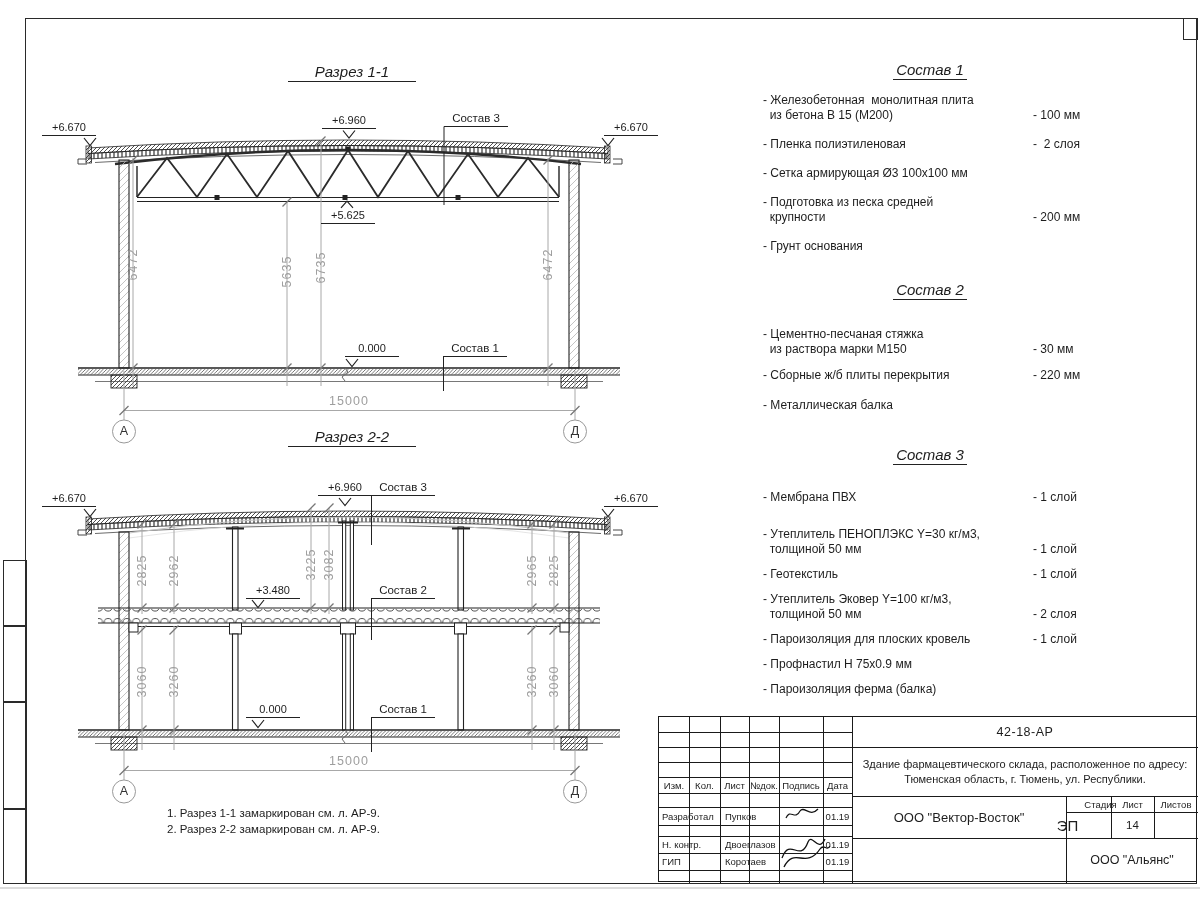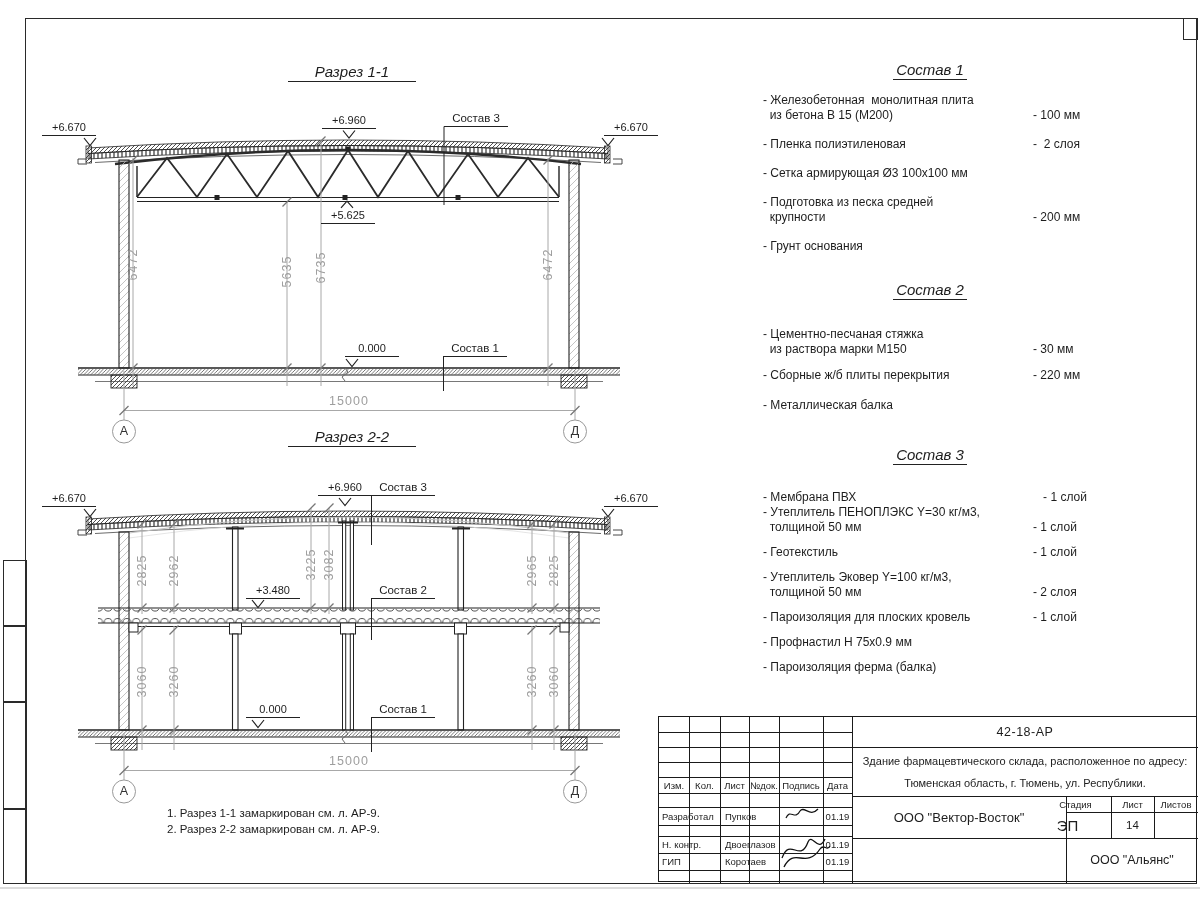--- a/index.html
+++ b/index.html
@@ -222,21 +222,21 @@
         <div class="ci-val">- 220 мм</div>
       </div>
     <div class="ci">
         <div class="ci-text">- Металлическая балка</div>
         <div class="ci-val"></div>
       </div>
   </div>
 
   <div class="abs comp" style="left:763px;top:445px;">
     <div class="comp-head" style="margin-bottom:25px;"><span>Состав 3</span></div>
-    <div class="ci" style="margin-bottom:0;text-align:center;">
+    <div class="ci" style="margin-bottom:22px;">
         <div class="ci-text">- Мембрана ПВХ</div>
         <div class="ci-val">- 1 слой</div>
       </div>
     <div class="ci" style="margin-bottom:10px;">
         <div class="ci-text">- Утеплитель ПЕНОПЛЭКС Y=30 кг/м3,
   толщиной 50 мм</div>
         <div class="ci-val">- 1 слой</div>
       </div>
     <div class="ci" style="margin-bottom:10px;">
         <div class="ci-text">- Геотекстиль</div>
@@ -305,24 +305,24 @@
     <div class="abs tbt left" style="left:63px;top:90px;width:57px;height:18px;">Пупков</div>
     <div class="abs tbt" style="left:164px;top:90px;width:29px;height:18px;">01.19</div>
     <div class="abs tbt left" style="left:0;top:119px;width:61px;height:17px;">Н. контр.</div>
     <div class="abs tbt left" style="left:63px;top:119px;width:57px;height:17px;">Двоеглазов</div>
     <div class="abs tbt" style="left:164px;top:119px;width:29px;height:17px;">01.19</div>
     <div class="abs tbt left" style="left:0;top:136px;width:61px;height:17px;">ГИП</div>
     <div class="abs tbt left" style="left:63px;top:136px;width:57px;height:17px;">Коротаев</div>
     <div class="abs tbt" style="left:164px;top:136px;width:29px;height:17px;">01.19</div>
 
     <div class="abs tbt" style="left:193px;top:0;width:346px;height:30px;font-size:12.5px;letter-spacing:0.5px;">42-18-АР</div>
-    <div class="abs tbt pre" style="left:197px;top:31px;width:338px;height:48px;font-size:11px;line-height:22px;">Здание фармацевтического склада, расположенное по адресу:
+    <div class="abs tbt pre" style="left:197px;top:31px;width:338px;height:48px;font-size:11px;line-height:15px;">Здание фармацевтического склада, расположенное по адресу:
 Тюменская область, г. Тюмень, ул. Республики.</div>
     <div class="abs tbt" style="left:193px;top:79px;width:214px;height:42px;font-size:13px;">ООО "Вектор-Восток"</div>
-    <div class="abs tbt" style="left:394px;top:79px;width:45px;height:16px;">Стадия</div>
+    <div class="abs tbt" style="left:419px;top:79px;width:45px;height:16px;">Стадия</div>
     <div class="abs tbt" style="left:452px;top:79px;width:43px;height:16px;">Лист</div>
     <div class="abs tbt" style="left:495px;top:79px;width:44px;height:16px;">Листов</div>
     <div class="abs tbt" style="left:386px;top:95px;width:45px;height:26px;font-size:15px;">ЭП</div>
     <div class="abs tbt" style="left:452px;top:95px;width:43px;height:26px;font-size:11.5px;">14</div>
     <div class="abs tbt" style="left:495px;top:95px;width:44px;height:26px;font-size:11.5px;"></div>
     <div class="abs tbt" style="left:407px;top:121px;width:132px;height:45px;font-size:12.5px;">ООО "Альянс"</div>
   </div>
 
 </div>
 

